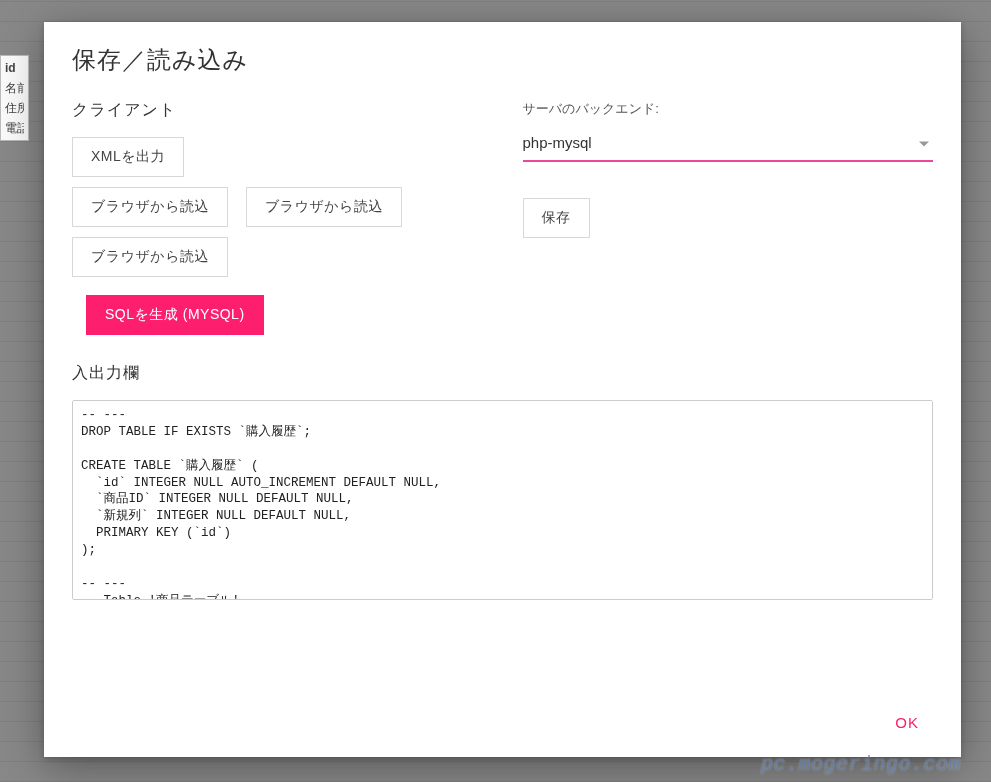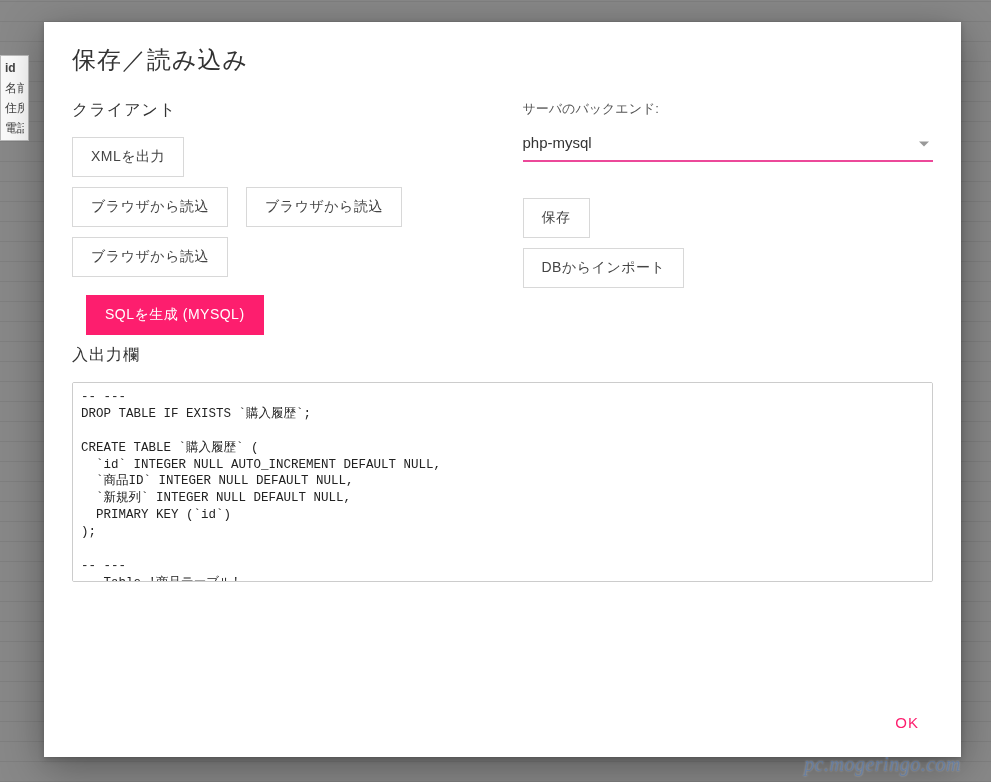--- a/index.html
+++ b/index.html
@@ -102,20 +102,21 @@
     position: absolute;
     right: 4px;
     top: 50%;
     transform: translateY(-50%);
     width: 0; height: 0;
     border-left: 5px solid transparent;
     border-right: 5px solid transparent;
     border-top: 5px solid #999;
   }
   .io-section {
+    margin-top: 18px;
     flex: 1;
     display: flex;
     flex-direction: column;
     min-height: 0;
   }
   .io-textarea {
     width: 100%;
     height: 200px;
     resize: none;
     border: 1px solid #ccc;
@@ -141,21 +142,21 @@
     font-weight: 500;
     letter-spacing: 1px;
     padding: 8px 14px;
     cursor: pointer;
     font-family: inherit;
   }
   .watermark {
     position: absolute;
     bottom: 6px;
     right: 30px;
-    font-family: Liberation Serif, serif;
+    font-family: Liberation Mono, monospace;
     font-style: italic;
     font-size: 20px;
     color: rgba(70,110,170,0.55);
     text-shadow: 0 0 2px rgba(255,255,255,0.4);
     pointer-events: none;
     letter-spacing: 0.5px;
     text-align: right;
   }
 </style>
 </head>
@@ -197,23 +198,20 @@
     <div class="col">
 
       <div class="field-label">サーバのバックエンド:</div>
       <div class="select-wrap">
         <span class="select-value">php-mysql</span>
         <span class="select-caret"></span>
       </div>
 
       <div class="btn-row">
         <button class="btn">保存</button>
-      </div>
-      <div class="btn-row">
-        <button class="btn">DBからインポート</button>
       </div>
     </div>
   </div>
 
   <div class="io-section">
     <div class="section-title">入出力欄</div>
     <textarea class="io-textarea" spellcheck="false" style="">-- ---
 DROP TABLE IF EXISTS `購入履歴`;
 		
 CREATE TABLE `購入履歴` (

